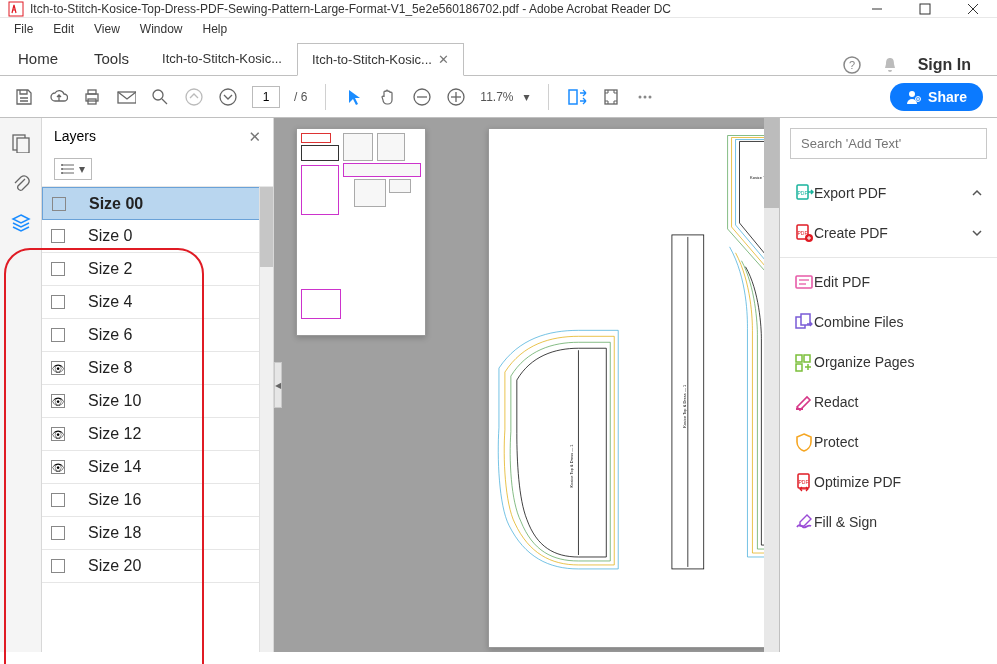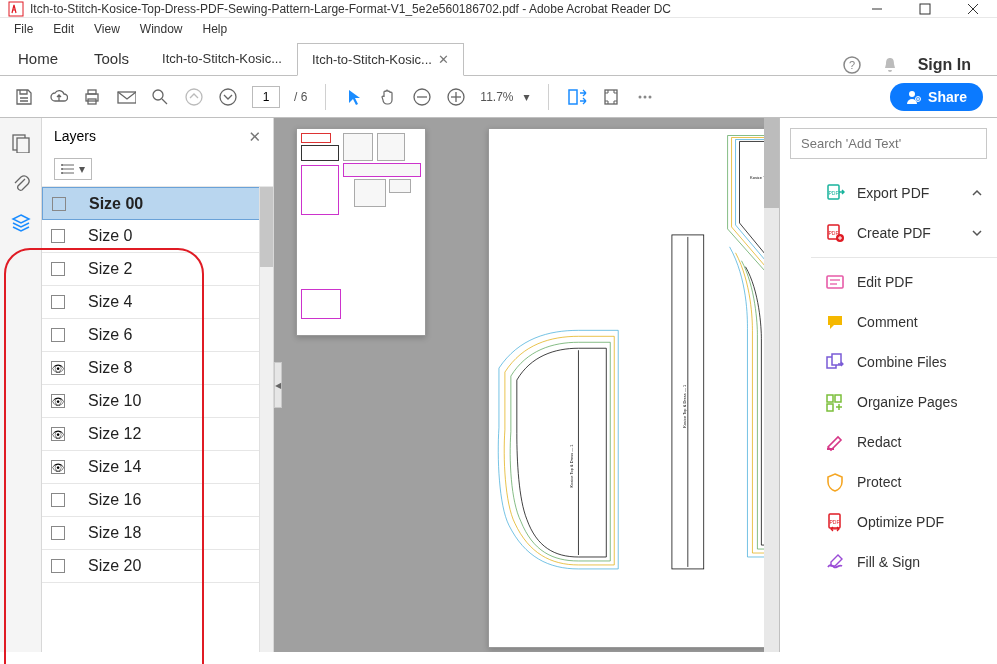--- a/index.html
+++ b/index.html
@@ -75,21 +75,21 @@
 
     
     .pg2 svg { width: 100%; height: 100%; }
     .pg1 .mini { position: absolute; border: 1px solid #333; font-size: 3px; }
     .pg1 .minitext { position: absolute; border: 1px solid #aaa; background: #f7f7f7; font-size: 3px; }
 
     
     .rightpanel { width: 218px; border-left: 1px solid #c0c0c0; background: #fff; display: flex; flex-direction: column; }
     .search-box { margin: 10px; padding: 7px 10px; border: 1px solid #c8c8c8; font-size: 13px; color: #888; background: #fff; }
     .tool-list { display: flex; flex-direction: column; padding: 4px 0; }
-    .tool-item { display: flex; align-items: center; padding: 10px 14px; gap: 12px; font-size: 14px; color: #333; cursor: pointer; margin-left: 31px; }
+    .tool-item { display: flex; align-items: center; padding: 10px 14px; font-size: 14px; color: #333; cursor: pointer; }
     .tool-item .ti-icon { width: 20px; height: 20px; }
     .tool-item.sep-below { border-bottom: 1px solid #e6e6e6; padding-bottom: 14px; margin-bottom: 4px; }
     .tool-item .chev { margin-left: auto; }
 
     
     svg { display: block; }
   </style>
 </head>
 <body>
 
@@ -499,28 +499,20 @@
               <rect x="2" y="4" width="16" height="12" rx="1" fill="none" stroke="#e75ba8" stroke-width="1.6"></rect>
               <line x1="5" y1="8" x2="15" y2="8" stroke="#e75ba8" stroke-width="1.3"></line>
               <line x1="5" y1="12" x2="12" y2="12" stroke="#e75ba8" stroke-width="1.3"></line>
             </svg>
           </span>
         <span>Edit PDF</span>
       </div>
       <div class="tool-item">
         <span class="ti-icon">
             <svg width="20" height="20">
-              <path d="M3 4 H17 V13 H9 L5 17 V13 H3 Z" fill="#f5b800"></path>
-            </svg>
-          </span>
-        <span>Comment</span>
-      </div>
-      <div class="tool-item">
-        <span class="ti-icon">
-            <svg width="20" height="20">
               <rect x="2" y="5" width="9" height="11" fill="none" stroke="#7a5bd6" stroke-width="1.5"></rect>
               <rect x="7" y="2" width="9" height="11" fill="#fff" stroke="#7a5bd6" stroke-width="1.5"></rect>
               <path d="M13 12 L18 12 M16 10 L18 12 L16 14" stroke="#7a5bd6" stroke-width="1.3" fill="none"></path>
             </svg>
           </span>
         <span>Combine Files</span>
       </div>
       <div class="tool-item">
         <span class="ti-icon">
             <svg width="20" height="20">

